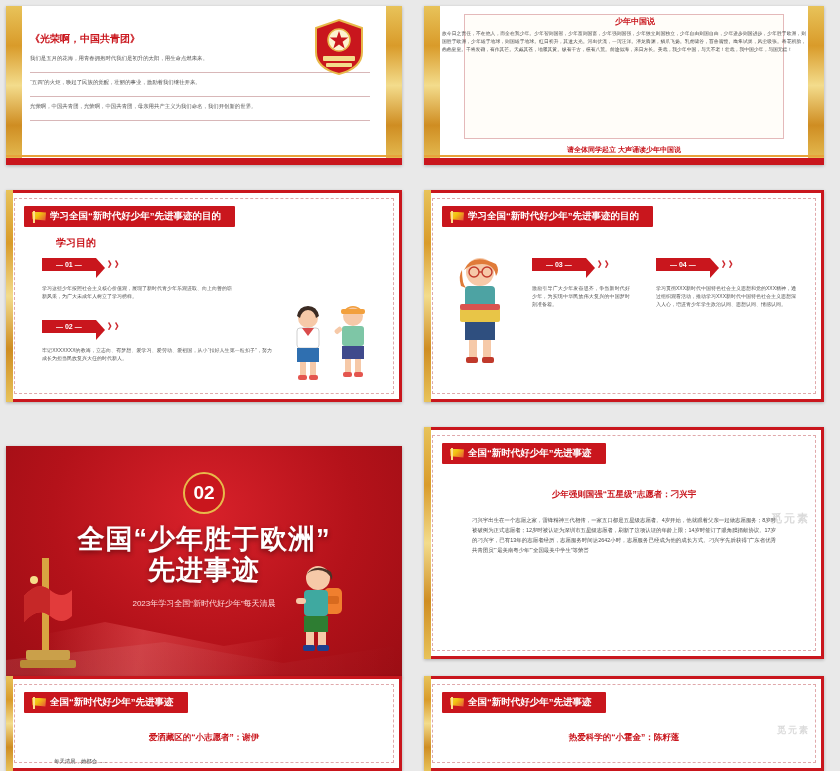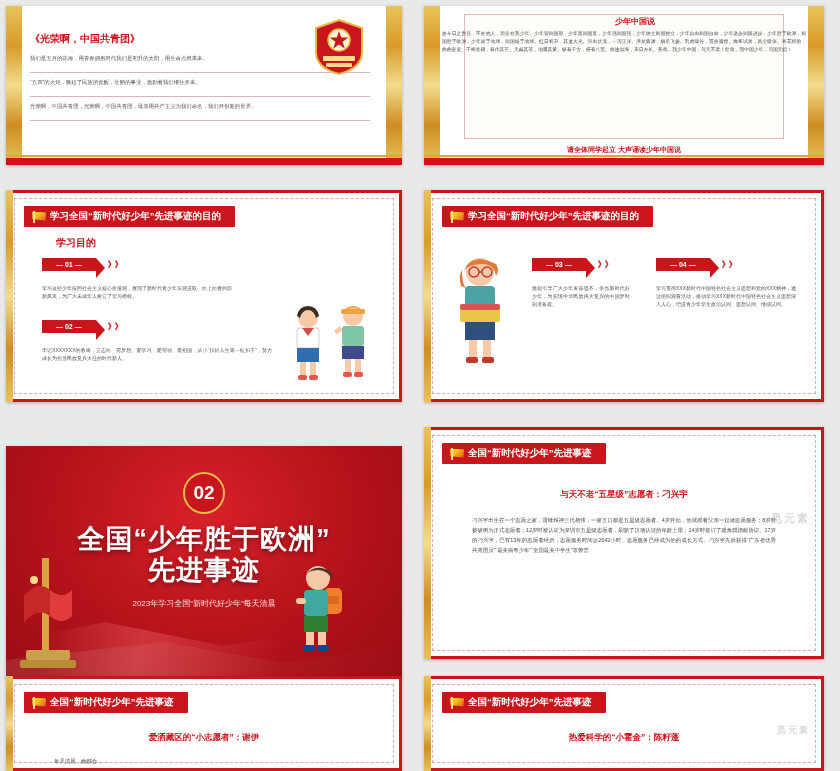--- a/index.html
+++ b/index.html
@@ -383,21 +383,21 @@
   <div class="slide" id="s6">
     <div class="redframe"></div>
     <div class="inner-dash" style="left:8px;top:8px;right:8px;bottom:8px;"></div>
     <div class="gold-band" style="width:8px;left:-1px;"></div>
 
     <div class="slide-title" style="left:18px;top:16px;">
       <span class="flag-icon"></span>
       <span>全国“新时代好少年”先进事迹</span>
     </div>
 
-    <div class="person-title" style="top:62px;">与天不老“五星级”志愿者：刁兴宇</div>
+    <div class="person-title" style="top:62px;">少年强则国强“五星级”志愿者：刁兴宇</div>
 
     <div class="story" style="left:48px;right:48px;top:88px;">刁兴宇出生在一个志愿之家，雷锋精神三代相传，一家五口都是五星级志愿者。4岁开始，他就跟着父亲一起做志愿服务；8岁时被破例为正式志愿者；12岁时被认证为深圳市五星级志愿者，刷新了这项认证的年龄上限；14岁时签订了眼角膜捐献协议。17岁的刁兴宇，已有13年的志愿者经历，志愿服务时间达2642小时，志愿服务已经成为他的成长方式。刁兴宇先后获得“广东省优秀共青团员”“最美南粤少年”“全国最美中学生”等荣誉</div>
 
     <div class="watermark" style="right:14px;top:84px;">觅元素</div>
   </div>
 
   <div class="slide" id="s7">
     <div class="redframe"></div>
     <div class="inner-dash" style="left:8px;top:8px;right:8px;bottom:8px;"></div>
     <div class="gold-band" style="width:8px;left:-1px;"></div>

